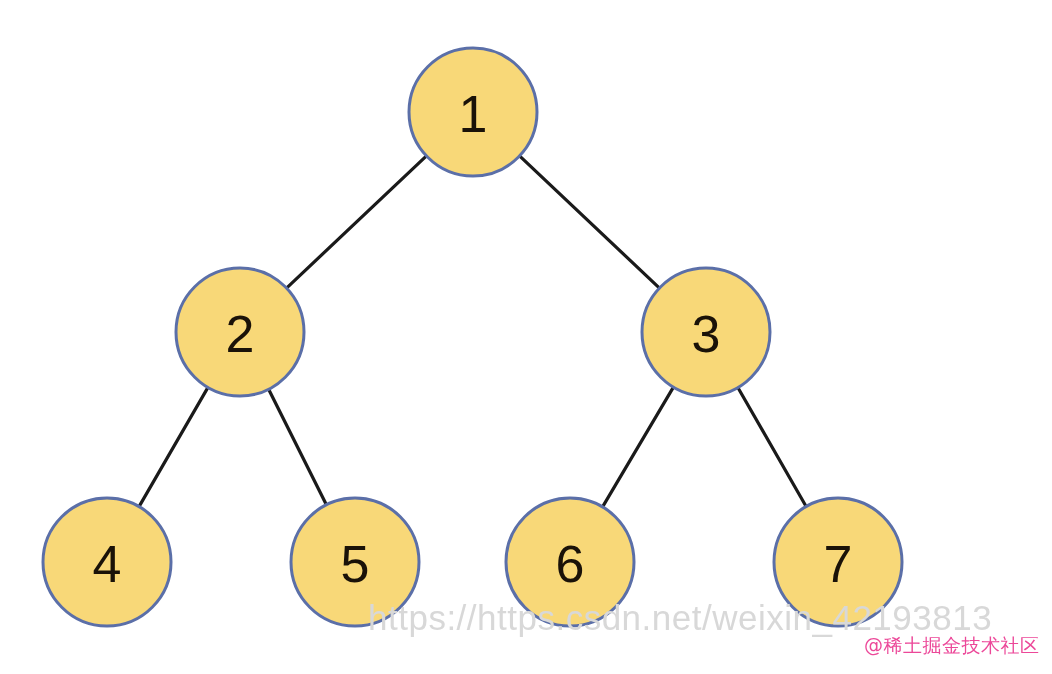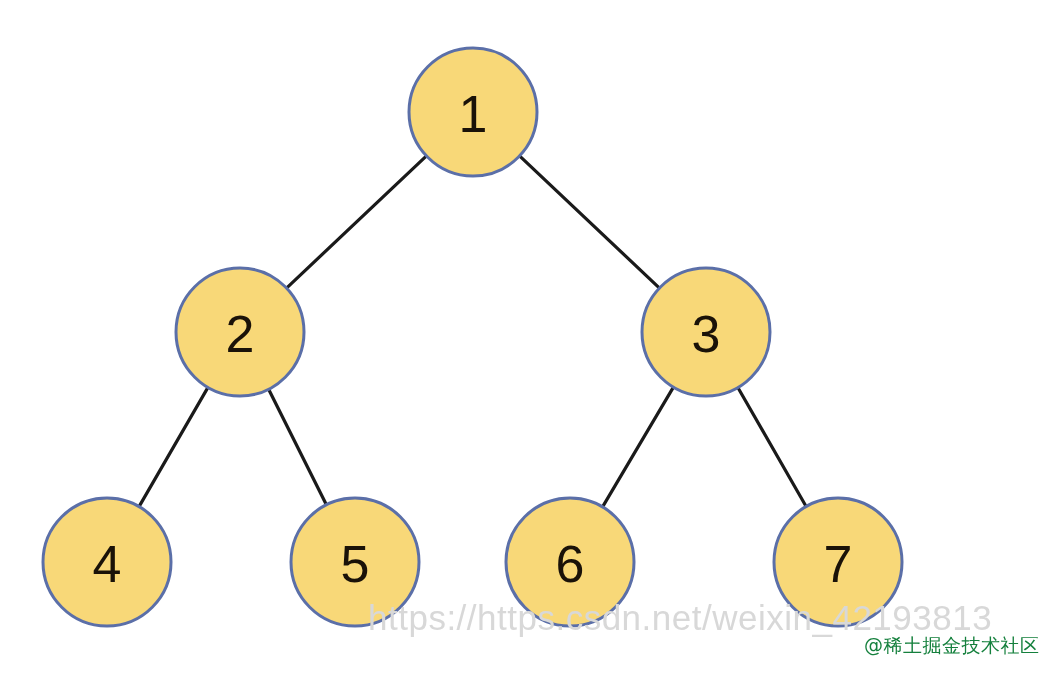--- a/index.html
+++ b/index.html
@@ -56,21 +56,21 @@
     pointer-events: none;
     user-select: none;
   }
   .watermark-brand {
     position: absolute;
     left: 864px;
     top: 633px;
     font-family: "DejaVu Sans", sans-serif;
     font-size: 19px;
     letter-spacing: 0.5px;
-    color: #15803d;
+    color: #ec4899;
     white-space: nowrap;
     pointer-events: none;
     user-select: none;
   }
 </style>
 </head>
 <body>
 
 <div id="canvas">
 

